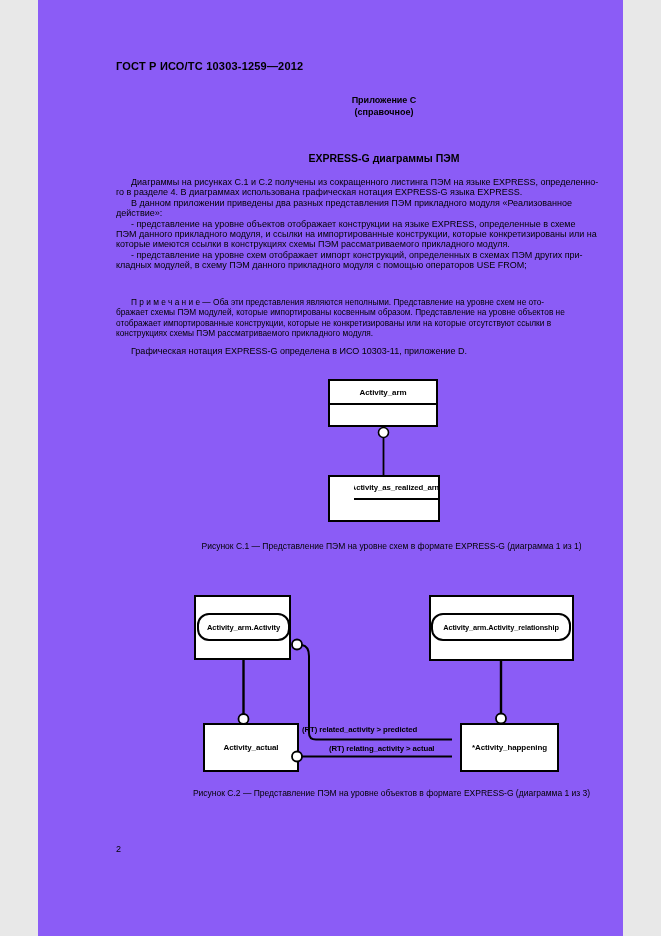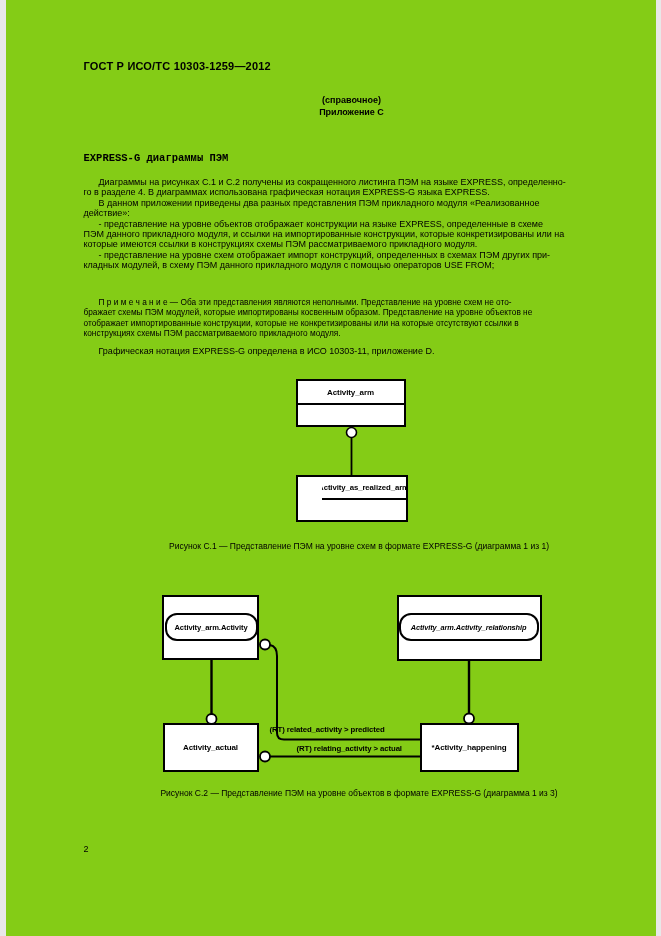--- a/index.html
+++ b/index.html
@@ -1,67 +1,67 @@
 <!DOCTYPE html>
 <html><head>
 <meta charset="utf-8">
 <style>
   html,body { margin:0; padding:0; background:#e8e8e8; }
   .page {
-    position:relative; width:650px; height:936px; margin:0 auto;
-    background:#84cc16; color:#000;
+    position:relative; width:585px; height:936px; margin:0 auto;
+    background:#8b5cf6; color:#000;
     font-family:"Liberation Sans", sans-serif;
     overflow:hidden;
   }
   .abs { position:absolute; }
 
   .doc-header { left:78px; top:60px; font-size:11px; font-weight:bold; letter-spacing:0.2px; }
 
   .annex-block { left:78px; top:94px; width:536px; text-align:center; font-weight:bold; font-size:9px; line-height:12px; }
-  .section-title { left:78px; top:152px; width:536px; font-weight:bold; font-size:10.5px;font-family:Liberation Mono, monospace; }
+  .section-title { left:78px; top:152px; width:536px; text-align:center; font-weight:bold; font-size:10.5px; }
 
   .body-text { left:78px; top:177px; width:552px; font-size:9px; line-height:10.4px; }
   .body-text p { margin:0; text-indent:15px; white-space:pre-line; }
 
   .note-text { left:78px; top:297px; width:552px; font-size:8.3px; line-height:10.4px; }
   .note-text p { margin:0; text-indent:15px; white-space:pre-line; }
 
   .p3-text { left:78px; top:346px; width:552px; font-size:9px; line-height:10.4px; }
   .p3-text p { margin:0; text-indent:15px; white-space:pre-line; }
 
   
   .dbox { position:absolute; border:2px solid #000; box-sizing:border-box; background:#fff; }
   .dbox .titlesect {
     border-bottom:2px solid #000; display:flex; align-items:center; justify-content:center;
     font-weight:bold; font-size:8px; letter-spacing:-0.1px; white-space:nowrap; overflow:hidden;text-align:right;
   }
   .plainbox { position:absolute; border:2px solid #000; box-sizing:border-box; background:#fff;
     display:flex; align-items:center; justify-content:center;
-    font-weight:bold; font-size:8px; letter-spacing:-0.1px; white-space:nowrap; }
+    font-weight:bold; font-size:8px; letter-spacing:-0.1px; white-space:nowrap;margin-left:8px; }
   .stadium { position:absolute; border:2px solid #000; box-sizing:border-box; border-radius:12px;
     display:flex; align-items:center; justify-content:center; background:#fff;
     font-weight:bold; font-size:7.6px; letter-spacing:-0.1px; white-space:nowrap; }
 
   .rel-label { position:absolute; font-weight:bold; font-size:7.8px; letter-spacing:-0.1px; white-space:nowrap; }
 
   .fig-caption { left:0; top:0; width:661px; text-align:center; font-size:8.5px;padding-left:23px; }
   .page-number { left:78px; top:844px; font-size:9px; }
 
   svg.overlay { position:absolute; left:0; top:0; pointer-events:none; }
 </style>
 </head>
 <body>
 
 <div class="page">
 
   <div class="abs doc-header">ГОСТ Р ИСО/ТС 10303-1259—2012</div>
 
   <div class="abs annex-block">
+    <div>Приложение С</div>
     <div>(справочное)</div>
-    <div>Приложение С</div>
   </div>
 
   <div class="abs section-title">EXPRESS-G диаграммы ПЭМ</div>
 
   <div class="abs body-text">
     <p>Диаграммы на рисунках С.1 и С.2 получены из сокращенного листинга ПЭМ на языке EXPRESS, определенно-
 го в разделе 4. В диаграммах использована графическая нотация EXPRESS-G языка EXPRESS.</p>
     <p>В данном приложении приведены два разных представления ПЭМ прикладного модуля «Реализованное
 действие»:</p>
     <p>- представление на уровне объектов отображает конструкции на языке EXPRESS, определенные в схеме
@@ -89,21 +89,21 @@
   <div class="dbox" style="left:290px; top:475px; width:112px; height:47px;padding-left:24px;">
     <div class="titlesect" style="height:21px; font-size:7.8px;">Activity_as_realized_arm</div>
   </div>
 
   <div class="abs fig-caption" style="top:541px;">Рисунок С.1 — Представление ПЭМ на уровне схем в формате EXPRESS-G (диаграмма 1 из 1)</div>
 
   <div class="dbox" style="left:156px; top:595px; width:97px; height:65px; border-width:2px;"></div>
   <div class="stadium" style="left:159px; top:613px; width:93px; height:28px;">Activity_arm.Activity</div>
 
   <div class="dbox" style="left:391px; top:595px; width:145px; height:66px;"></div>
-  <div class="stadium" style="left:393px; top:613px; width:140px; height:28px; font-size:7.4px;font-style:italic;">Activity_arm.Activity_relationship</div>
+  <div class="stadium" style="left:393px; top:613px; width:140px; height:28px; font-size:7.4px;">Activity_arm.Activity_relationship</div>
 
   <div class="plainbox" style="left:157px; top:723px; width:96px; height:49px;">Activity_actual</div>
 
   <div class="plainbox" style="left:414px; top:723px; width:99px; height:49px;">*Activity_happening</div>
 
   <div class="rel-label" style="left:264px; top:725px;">(RT) related_activity &gt; predicted</div>
   <div class="rel-label" style="left:283px; top:744px;margin-left:8px;">(RT) relating_activity &gt; actual</div>
 
   <div class="abs fig-caption" style="top:788px;">Рисунок С.2 — Представление ПЭМ на уровне объектов в формате EXPRESS-G (диаграмма 1 из 3)</div>
 

